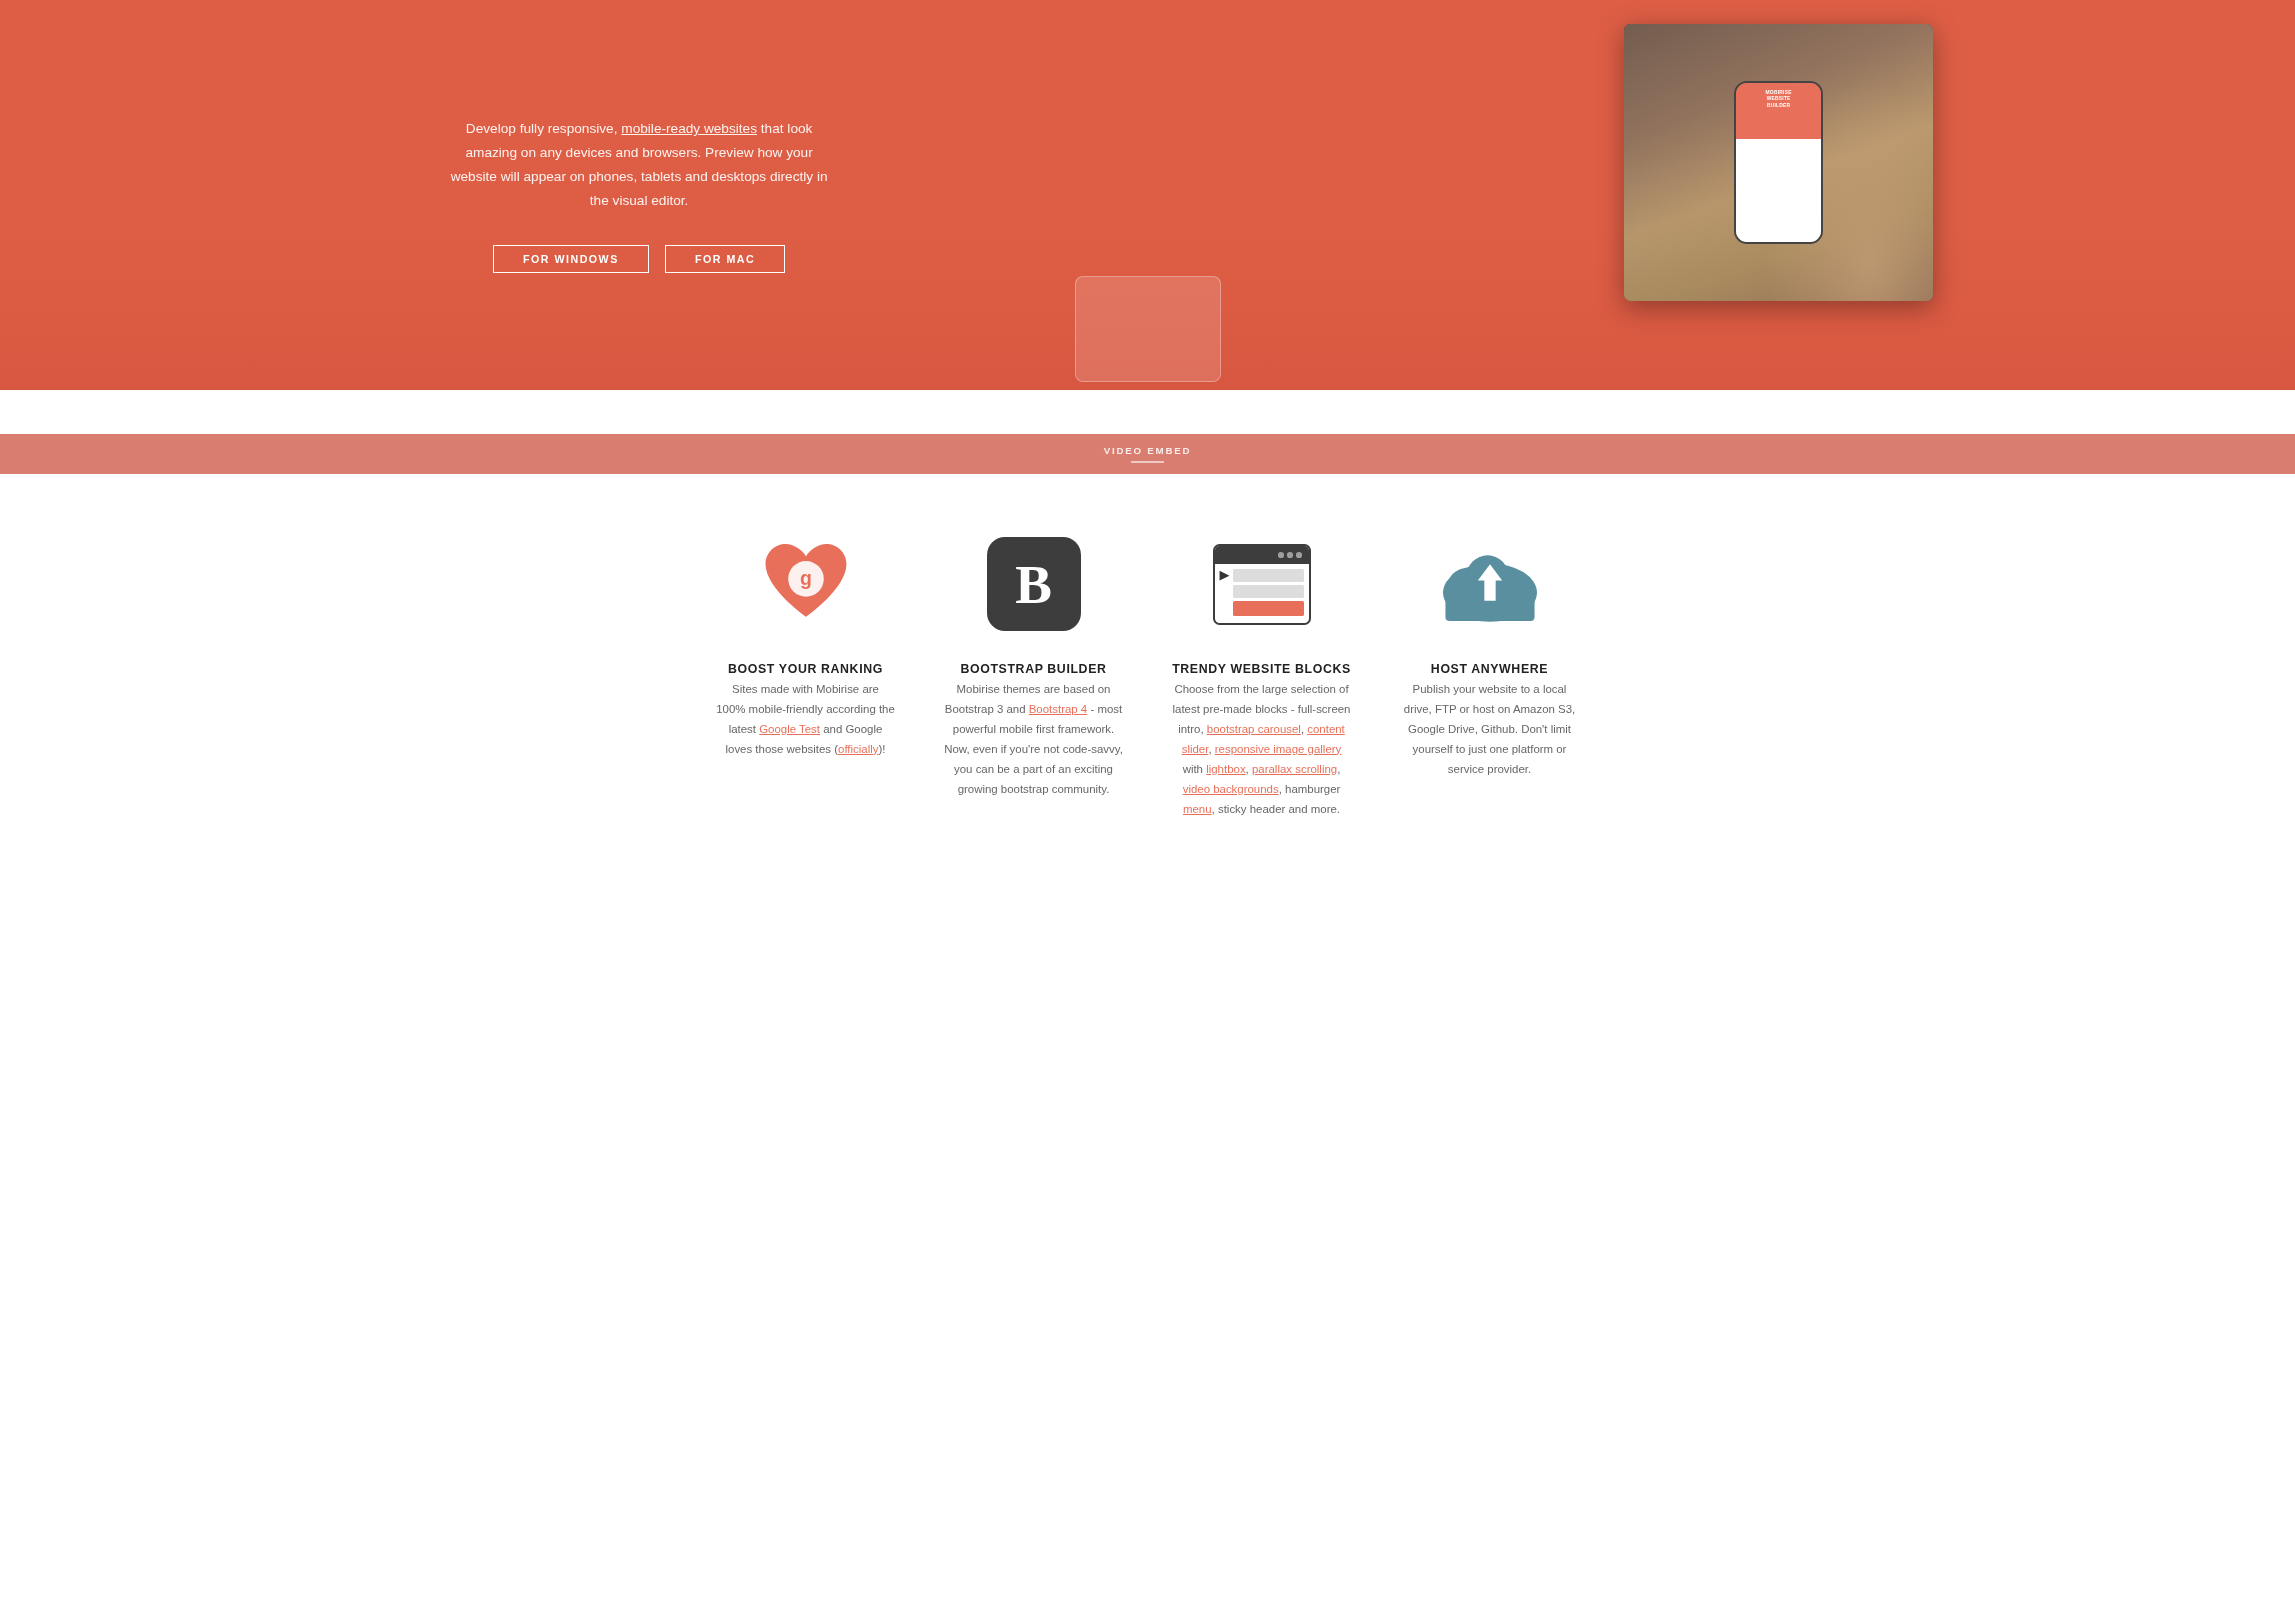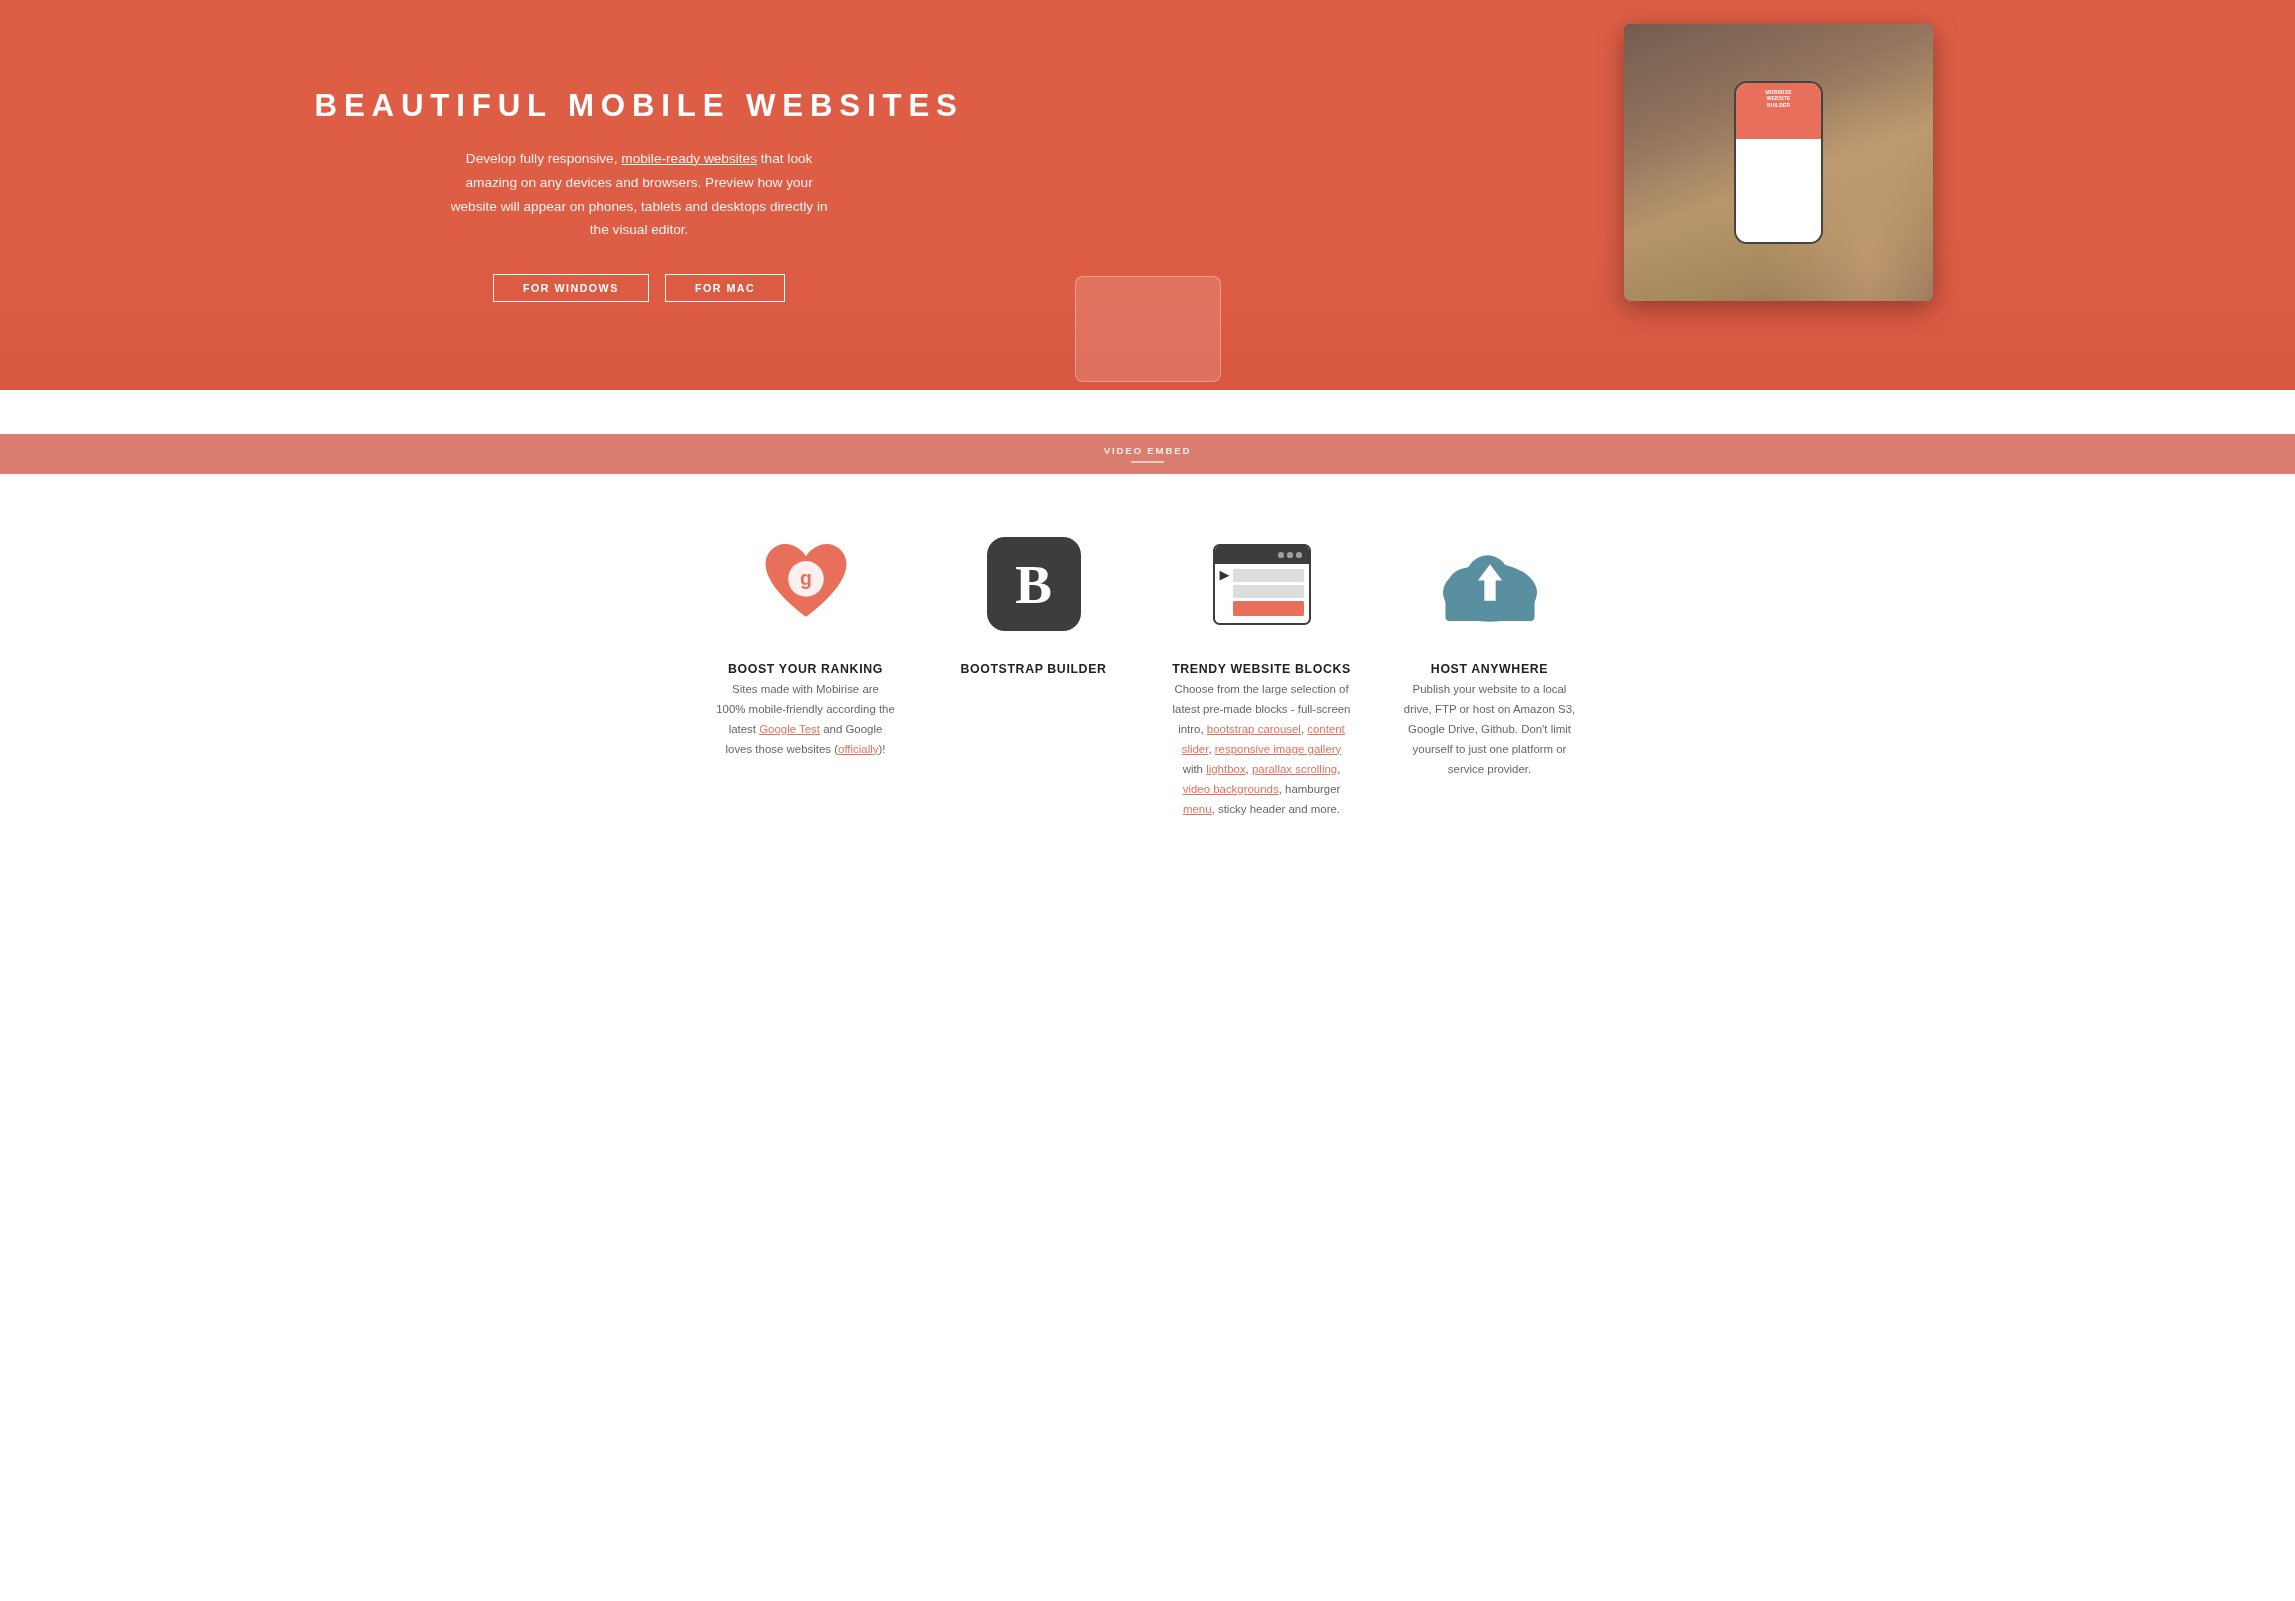--- a/index.html
+++ b/index.html
@@ -287,21 +287,20 @@
 <body>
 
 <section class="hero">
   <div class="hero-overlay"></div>
 
   <div class="hero-bg-devices">
     <div class="tablet-shape"></div>
   </div>
 
   <div class="hero-left">
-    <h1 class="hero-title">BEAUTIFUL MOBILE WEBSITES</h1>
     <p class="hero-desc">
       <span>Develop fully responsive, </span><a href="#">mobile-ready websites</a><span> that look amazing on any devices and browsers. Preview how your website will appear on phones, tablets and desktops directly in the visual editor.</span>
     </p>
     <div class="hero-buttons">
       <button class="hero-btn">FOR WINDOWS</button>
       <button class="hero-btn">FOR MAC</button>
     </div>
   </div>
 
   <div class="hero-right">
@@ -346,20 +345,23 @@
     <p class="feature-desc">
       <span>Sites made with Mobirise are 100% mobile-friendly according the latest </span><a href="#">Google Test</a><span> and Google loves those websites (</span><a href="#">officially</a><span>)!</span>
     </p>
   </div>
 
   <div class="feature-col">
     <div class="feature-icon-wrap">
       <div class="icon-bootstrap">B</div>
     </div>
     <h3 class="feature-title">BOOTSTRAP BUILDER</h3>
+    <p class="feature-desc">
+      <span>Mobirise themes are based on Bootstrap 3 and </span><a href="#">Bootstrap 4</a><span> - most powerful mobile first framework. Now, even if you're not code-savvy, you can be a part of an exciting growing bootstrap community.</span>
+    </p>
   </div>
 
   <div class="feature-col">
     <div class="feature-icon-wrap">
       <div class="icon-browser">
         <div class="icon-browser-bar">
           <div class="icon-browser-dot"></div>
           <div class="icon-browser-dot"></div>
           <div class="icon-browser-dot"></div>
         </div>

